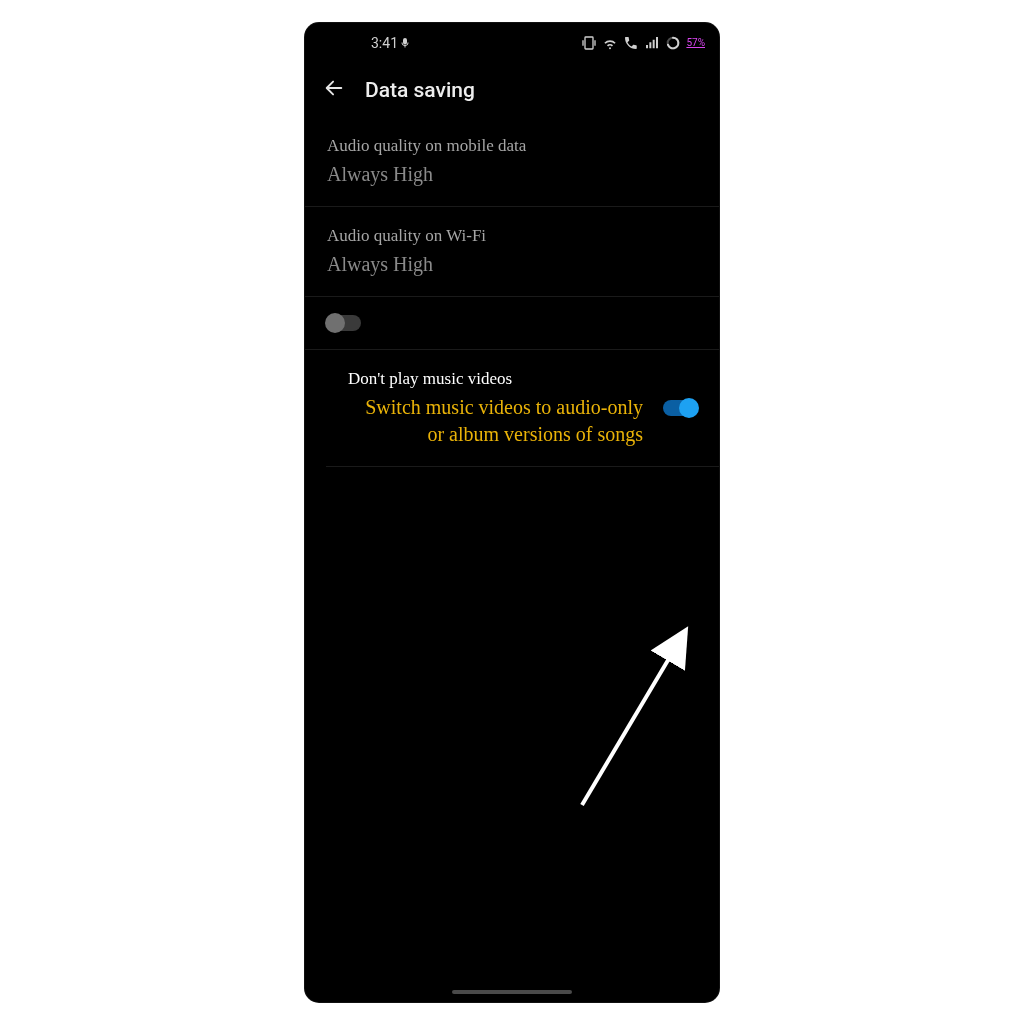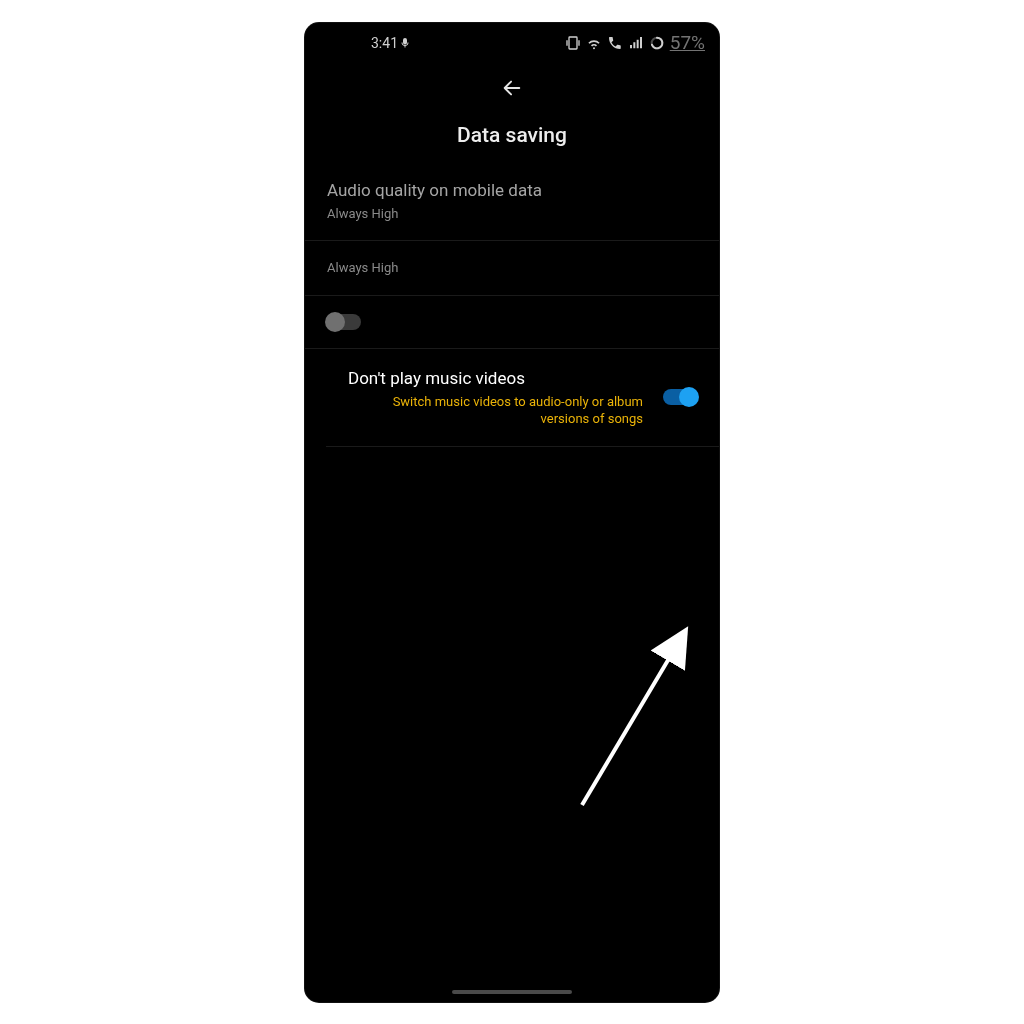--- a/index.html
+++ b/index.html
@@ -23,36 +23,36 @@
     width:414px;height:979px;background:var(--bg);border-radius:14px;overflow:hidden;position:relative;color:var(--text-primary);box-shadow:0 0 0 1px #111;
   }
   
   .status-bar{
     display:flex;justify-content:space-between;align-items:center;padding:6px 14px 4px 14px;height:28px;font-size:14px;color:#cfcfcf;
   }
   .status-left{display:flex;align-items:center;gap:1px;margin-left:52px;}
   .status-right{display:flex;align-items:center;gap:5px;font-size:13px;}
   .ic{display:inline-flex;align-items:center;justify-content:center;}
   .status-right svg{width:16px;height:16px;}
-  .status-right .batt-text{font-size:19px;color:#737373;text-decoration:underline;}
+  .status-right .batt-text{font-size:10px;color:#d946ef;text-decoration:underline;}
   
   .header{
-    display:flex;align-items:center;gap:20px;padding:16px 18px 14px 18px;flex-direction:column;
+    display:flex;align-items:center;gap:20px;padding:16px 18px 14px 18px;
   }
   .back-icon svg{width:22px;height:22px;}
   .header-title{font-size:21px;font-weight:500;color:#ededed;}
   
   .list{display:flex;flex-direction:column;}
   .row{
-    display:flex;align-items:center;justify-content:space-between;padding:18px 22px 18px 22px;border-bottom:1px solid var(--divider);gap:20px;
+    display:flex;align-items:center;justify-content:space-between;padding:18px 22px 18px 22px;border-bottom:1px solid var(--divider);gap:20px;font-family:Liberation Serif, serif;
   }
   .row:last-of-type{border-bottom:1px solid var(--divider);margin-left:21px;}
   .row-text{display:flex;flex-direction:column;gap:4px;flex:1;min-width:0;}
   .row-title{font-size:17px;color:var(--text-dimmed-lighter);line-height:1.3;}
-  .row-sub{font-size:13px;color:var(--text-dimmed);line-height:1.35;}
+  .row-sub{font-size:20px;color:var(--text-dimmed);line-height:1.35;}
   .row.highlight .row-title{color:var(--text-primary);}
   .row.highlight .row-sub{color:#eab308;text-align:right;}
   
   .toggle{
     width:34px;height:16px;border-radius:10px;background:var(--toggle-track);position:relative;flex:0 0 auto;
   }
   .toggle .thumb{
     width:20px;height:20px;border-radius:50%;background:var(--toggle-thumb-off);position:absolute;top:-2px;left:-2px;
     transition:left .15s;
   }
@@ -123,20 +123,21 @@
 
     <div class="list" id="settings-list">
         <div class="row">
           <div class="row-text">
             <div class="row-title">Audio quality on mobile data</div>
             <div class="row-sub">Always High</div>
           </div>
         </div>
         <div class="row">
           <div class="row-text">
+            <div class="row-title">Audio quality on Wi-Fi</div>
             <div class="row-sub">Always High</div>
           </div>
         </div>
         <div class="row">
           <div class="toggle">
             <div class="thumb"></div>
           </div>
         </div>
         <div class="row highlight">
           <div class="row-text">

